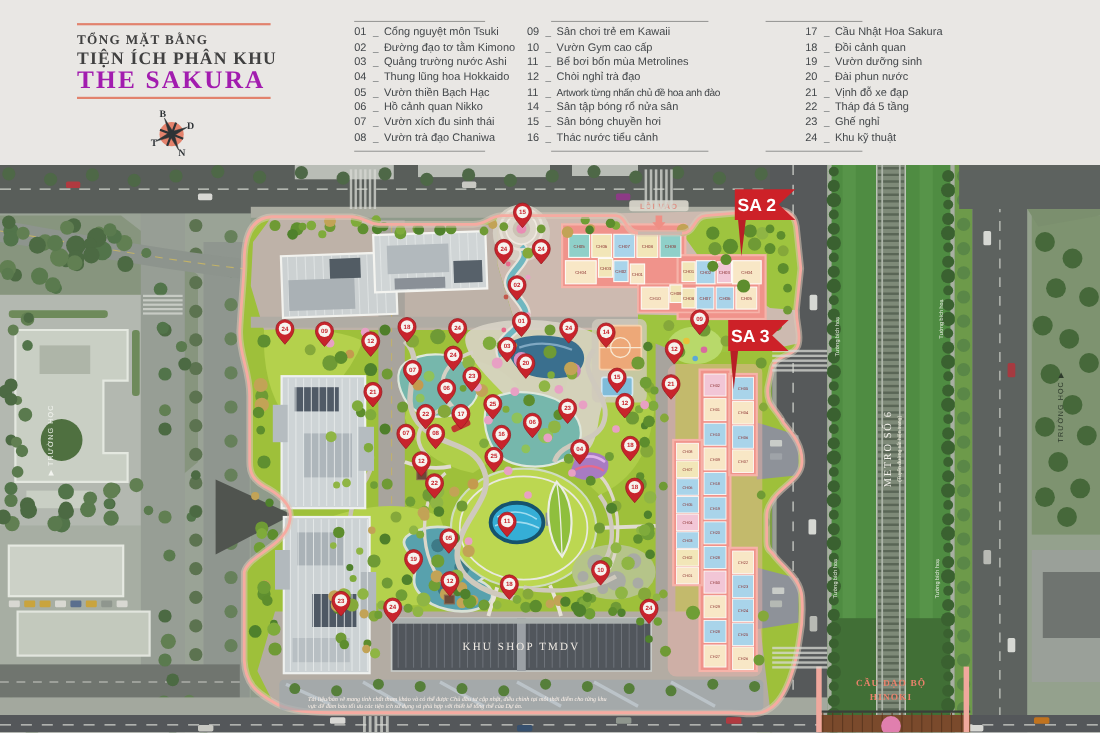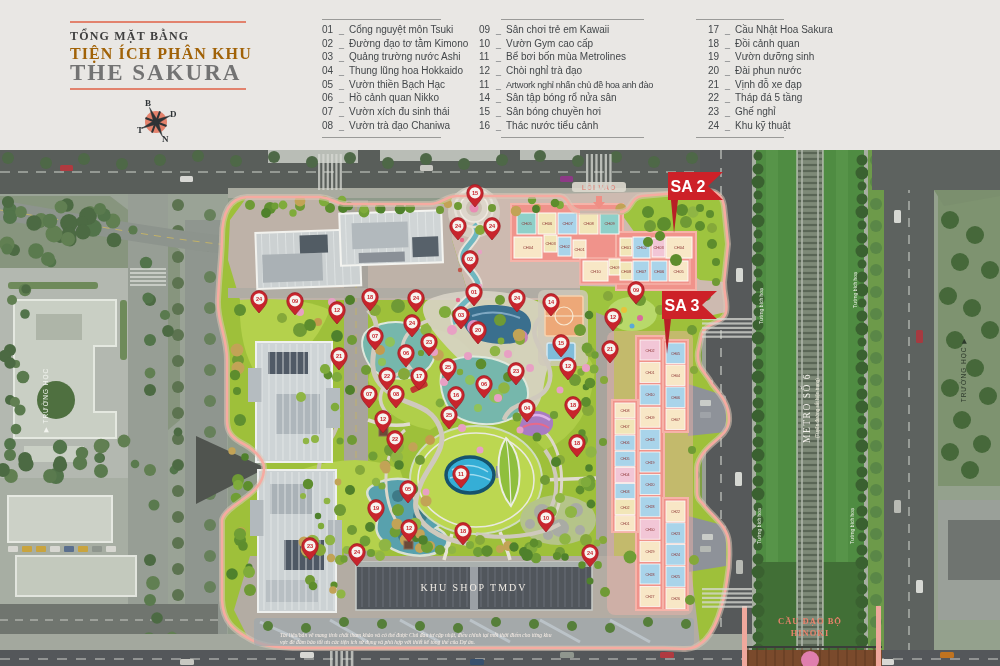--- a/index.html
+++ b/index.html
@@ -1,22 +1,22 @@
 <!DOCTYPE html>
 <html lang="vi"><head>
 <meta charset="utf-8">
 <title>The Sakura</title>
 <style>
 html,body{margin:0;padding:0;}
 .page{position:relative;width:1000px;height:666px;overflow:hidden;font-family:"Liberation Sans",sans-serif;background:#e9e7e4;}
 .hdr{position:absolute;left:0;top:0;width:1000px;height:151px;background:#e9e7e4;}
 .tl{position:absolute;background:#e2826d;height:1.5px;width:176px;left:70px;}
 .t1{position:absolute;left:70px;top:29px;font-family:"Liberation Serif",serif;color:#404040;font-size:12px;letter-spacing:1.2px;font-weight:bold;}
-.t2{position:absolute;left:70px;top:45px;font-family:"Liberation Serif",serif;color:#a16207;font-size:16px;letter-spacing:1.1px;font-weight:bold;}
-.t3{position:absolute;left:70px;top:60px;font-family:"Liberation Serif",serif;color:#737373;font-size:23px;letter-spacing:2px;font-weight:bold;text-align:right;}
+.t2{position:absolute;left:70px;top:45px;font-family:"Liberation Serif",serif;color:#404040;font-size:16px;letter-spacing:1.1px;font-weight:bold;}
+.t3{position:absolute;left:70px;top:60px;font-family:"Liberation Serif",serif;color:#a21caf;font-size:23px;letter-spacing:2px;font-weight:bold;text-align:right;}
 .leg{position:absolute;top:23px;font-size:10px;color:#43474a;}
 .leg div{height:13.7px;line-height:13.7px;white-space:nowrap;}
 .leg b{font-weight:normal;display:inline-block;width:17px;}
 .leg span.u{color:#6a6e71;font-size:9px;display:inline-block;width:10px;}
 .ll{position:absolute;background:#9a9a98;height:1px;}
 .map{position:absolute;left:0;top:150px;width:1000px;height:516px;}
 </style>
 </head>
 <body>
 <div class="page">
@@ -66,31 +66,31 @@
 
 <div class="ll" style="left:322px;top:137px;width:119px"></div>
 
 <div class="ll" style="left:501px;top:19px;width:143px"></div>
 
 <div class="leg" style="left:479px">
 <div><b>09</b><span class="u">_</span>Sân chơi trẻ em Kawaii</div>
 <div><b>10</b><span class="u">_</span>Vườn Gym cao cấp</div>
 <div><b>11</b><span class="u">_</span>Bể bơi bốn mùa Metrolines</div>
 <div><b>12</b><span class="u">_</span>Chòi nghỉ trà đạo</div>
-<div><b>11</b><span class="u">_</span><span style="font-size:9.2px;letter-spacing:-0.3px">Artwork nghỉ nhấn chủ đề hoa anh đào</span></div>
+<div><b>11</b><span class="u">_</span><span style="font-size:9.2px;letter-spacing:-0.3px">Artwork từng nhấn chủ đề hoa anh đào</span></div>
 <div><b>14</b><span class="u">_</span>Sân tập bóng rổ nửa sân</div>
 <div><b>15</b><span class="u">_</span>Sân bóng chuyền hơi</div>
 <div><b>16</b><span class="u">_</span>Thác nước tiểu cảnh</div>
 </div>
 
 <div class="ll" style="left:501px;top:137px;width:143px"></div>
 
 <div class="ll" style="left:696px;top:19px;width:88px"></div>
 
-<div class="leg" style="left:708px">
+<div class="leg" style="left:732px">
 <div><b>17</b><span class="u">_</span>Cầu Nhật Hoa Sakura</div>
 <div><b>18</b><span class="u">_</span>Đồi cảnh quan</div>
 <div><b>19</b><span class="u">_</span>Vườn dưỡng sinh</div>
 <div><b>20</b><span class="u">_</span>Đài phun nước</div>
 <div><b>21</b><span class="u">_</span>Vịnh đỗ xe đạp</div>
 <div><b>22</b><span class="u">_</span>Tháp đá 5 tầng</div>
 <div><b>23</b><span class="u">_</span>Ghế nghỉ</div>
 <div><b>24</b><span class="u">_</span>Khu kỹ thuật</div>
 </div>
 

